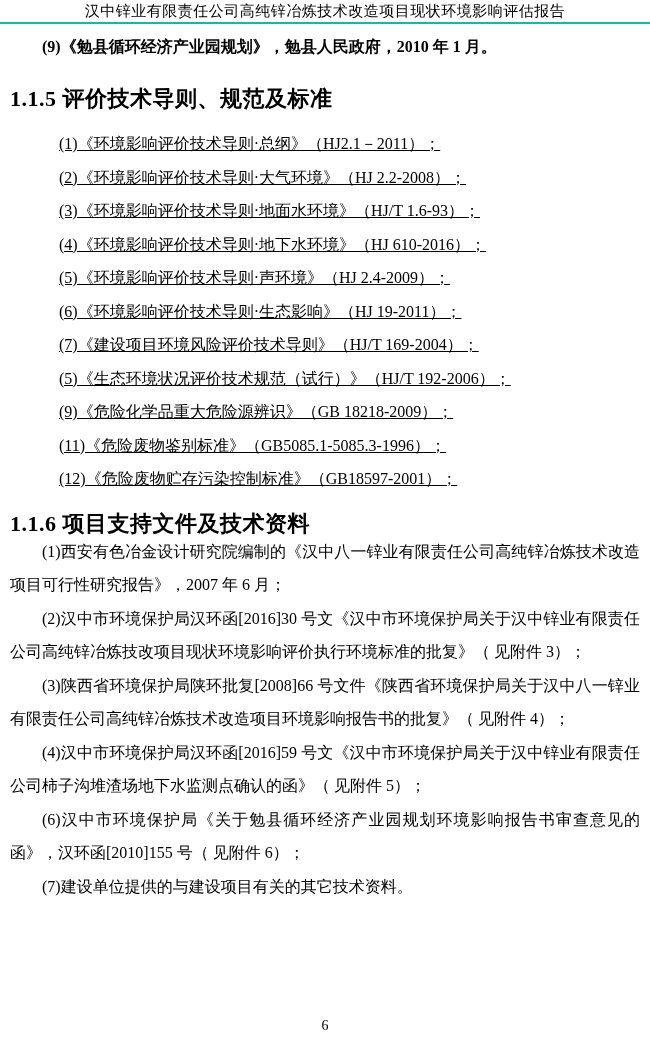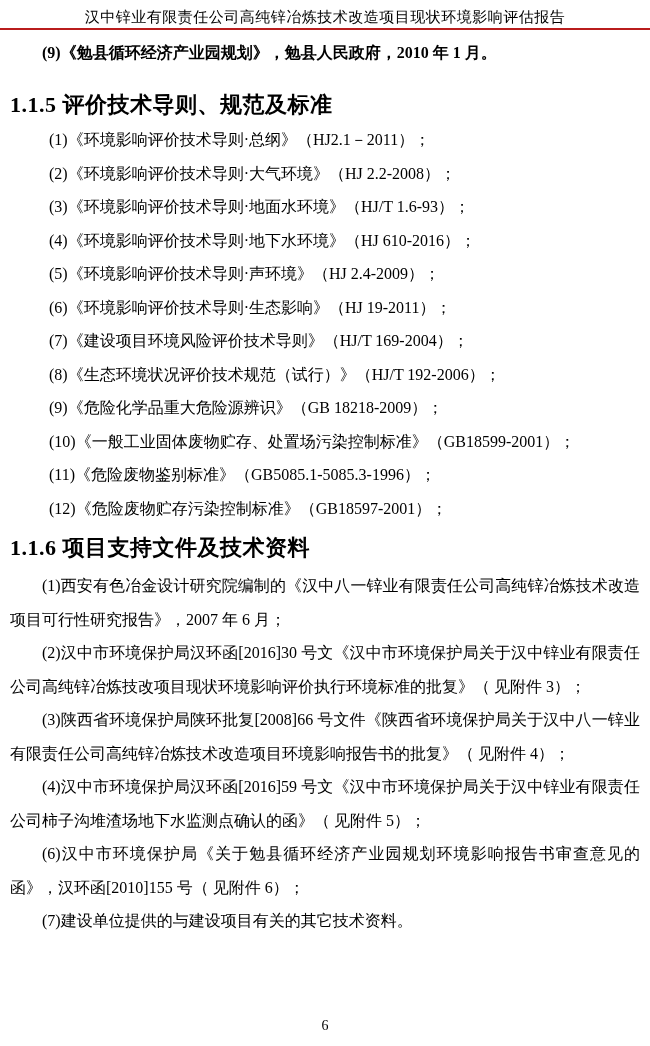--- a/index.html
+++ b/index.html
@@ -10,22 +10,22 @@
   .page {
     position: relative;
     width: 650px;
     height: 1046px;
     background: #ffffff;
     color: #000000;
     font-family: "Liberation Serif", "DejaVu Serif", serif;
     overflow: hidden;
   }
   .header {
-    padding-top: 9px;
-    border-bottom: 2px solid #b91c1c;
+    padding-top: 3px;
+    border-bottom: 2px solid #14b8a6;
     padding-bottom: 2px;
   }
   .header-title {
     text-align: center;
     font-size: 15px;
     line-height: 17px;
     letter-spacing: 0.5px;
   }
   .content {
     padding: 0 10px;
@@ -41,32 +41,33 @@
     margin: 24px 0 0 0;
     font-size: 22px;
     font-weight: bold;
     line-height: 22px;
     letter-spacing: 0.5px;
   }
   .section-heading.second {
     margin-top: 12px;
   }
   .std-list {
-    margin: 7px;
+    margin: 17px;
     padding: 0;
+    text-decoration: underline;
   }
   .std-item {
     margin: 0;
     font-size: 16px;
     line-height: 33.5px;
     text-indent: 32px;
     white-space: nowrap;
   }
   .para-block {
-    margin-top: 10px;
+    margin-top: 0;
   }
   .para {
     margin: 0;
     font-size: 16px;
     line-height: 33.5px;
     text-indent: 32px;
     text-align: justify;
   }
   .footer {
     position: absolute;
@@ -95,23 +96,22 @@
     <h2 class="section-heading">1.1.5 评价技术导则、规范及标准</h2>
 
     <div class="std-list">
       <p class="std-item">(1)《环境影响评价技术导则·总纲》（HJ2.1－2011）；</p>
       <p class="std-item">(2)《环境影响评价技术导则·大气环境》（HJ 2.2-2008）；</p>
       <p class="std-item">(3)《环境影响评价技术导则·地面水环境》（HJ/T 1.6-93）；</p>
       <p class="std-item">(4)《环境影响评价技术导则·地下水环境》（HJ 610-2016）；</p>
       <p class="std-item">(5)《环境影响评价技术导则·声环境》（HJ 2.4-2009）；</p>
       <p class="std-item">(6)《环境影响评价技术导则·生态影响》（HJ 19-2011）；</p>
       <p class="std-item">(7)《建设项目环境风险评价技术导则》（HJ/T 169-2004）；</p>
-      <p class="std-item">(8)《生态环境状况评价技术规范（试行）》（HJ/T 192-2006）；</p>
+      <p class="std-item">(5)《生态环境状况评价技术规范（试行）》（HJ/T 192-2006）；</p>
       <p class="std-item">(9)《危险化学品重大危险源辨识》（GB 18218-2009）；</p>
-      <p class="std-item">(10)《一般工业固体废物贮存、处置场污染控制标准》（GB18599-2001）；</p>
       <p class="std-item">(11)《危险废物鉴别标准》（GB5085.1-5085.3-1996）；</p>
       <p class="std-item">(12)《危险废物贮存污染控制标准》（GB18597-2001）；</p>
     </div>
 
     <h2 class="section-heading second">1.1.6 项目支持文件及技术资料</h2>
 
     <div class="para-block">
       <p class="para">(1)西安有色冶金设计研究院编制的《汉中八一锌业有限责任公司高纯锌冶炼技术改造项目可行性研究报告》，2007 年 6 月；</p>
       <p class="para">(2)汉中市环境保护局汉环函[2016]30 号文《汉中市环境保护局关于汉中锌业有限责任公司高纯锌冶炼技改项目现状环境影响评价执行环境标准的批复》（ 见附件 3）；</p>
       <p class="para">(3)陕西省环境保护局陕环批复[2008]66 号文件《陕西省环境保护局关于汉中八一锌业有限责任公司高纯锌冶炼技术改造项目环境影响报告书的批复》（ 见附件 4）；</p>

